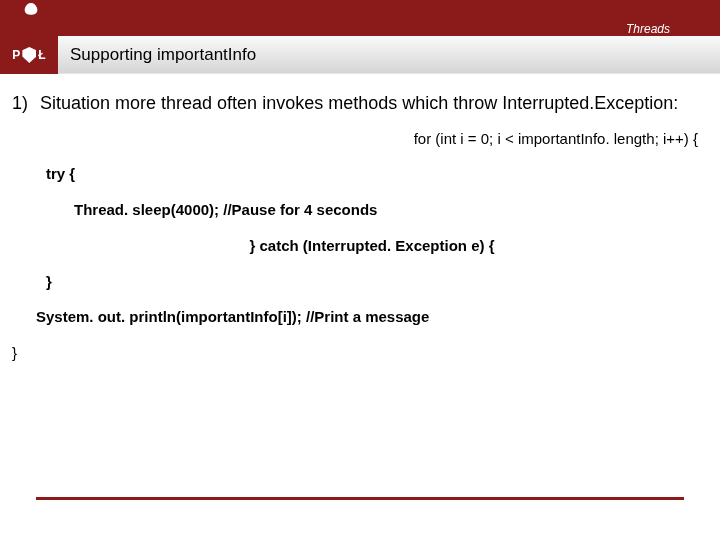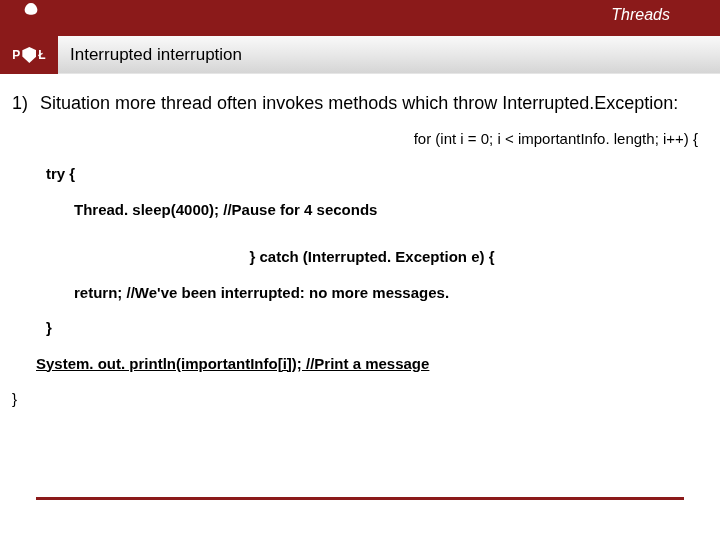--- a/index.html
+++ b/index.html
@@ -21,25 +21,25 @@
       content: "";
       position: absolute;
       bottom: 0;
       left: 0;
       width: 100%;
       height: 2px;
       background: #8b1a1a;
     }
     .header-label {
       position: absolute;
-      top: 6px;
+      top: 22px;
       right: 50px;
       color: #ffffff;
       font-style: italic;
-      font-size: 16px;
+      font-size: 12px;
     }
     .subheading-row {
       display: flex;
       align-items: stretch;
       height: 38px;
       border-bottom: 1px solid #e5e5e5;
     }
     .logo-box {
       width: 58px;
       height: 38px;
@@ -89,25 +89,25 @@
     }
     .list-text {
       flex: 1;
     }
     .code-block {
       font-size: 15px;
       line-height: 1.3;
     }
     .code-line-0 { margin-left: 0; margin-bottom: 16px; text-align: right; }
     .code-line-1 { margin-left: 34px; margin-bottom: 16px; font-weight: bold; }
-    .code-line-2 { margin-left: 62px; margin-bottom: 28px; font-weight: bold; }
+    .code-line-2 { margin-left: 62px; margin-bottom: 17px; font-weight: bold; }
     .code-line-3 { margin-left: 34px; margin-bottom: 16px; font-weight: bold; text-align: center; }
     .code-line-4 { margin-left: 62px; margin-bottom: 16px; font-weight: bold; }
     .code-line-5 { margin-left: 34px; margin-bottom: 16px; font-weight: bold; }
-    .code-line-6 { margin-left: 24px; margin-bottom: 16px; font-weight: bold; text-decoration: underline; }
+    .code-line-6 { margin-left: 24px; margin-bottom: 16px; font-weight: bold; }
     .code-line-7 { margin-left: 0; margin-bottom: 0; }
     .footer-line {
       position: absolute;
       bottom: 40px;
       left: 36px;
       right: 36px;
       height: 3px;
       background: #8b1a1a;
     }
     .emblem {
@@ -132,34 +132,33 @@
 </div>
 
 <div class="subheading-row">
   <div class="logo-box">
     <div class="logo-inner">
       <span>P</span>
       <span class="logo-shield"></span>
       <span>Ł</span>
     </div>
   </div>
-  <div class="subheading-bar">Interrupted interruption</div>
+  <div class="subheading-bar">Supporting importantInfo</div>
 </div>
 
 <div class="content">
   <div class="list-item">
     <div class="list-marker">1)</div>
     <div class="list-text">Situation more thread often invokes methods which throw Interrupted.Exception:</div>
   </div>
 
   <div class="code-block">
     <div class="code-line-0">for (int i = 0; i &lt; importantInfo. length; i++) {</div>
     <div class="code-line-1">try {</div>
     <div class="code-line-2">Thread. sleep(4000); //Pause for 4 seconds</div>
     <div class="code-line-3">} catch (Interrupted. Exception e) {</div>
-    <div class="code-line-4">return; //We've been interrupted: no more messages.</div>
     <div class="code-line-5">}</div>
     <div class="code-line-6">System. out. println(importantInfo[i]); //Print a message</div>
     <div class="code-line-7">}</div>
   </div>
 </div>
 
 <div class="footer-line"></div>
 
 </body></html>

